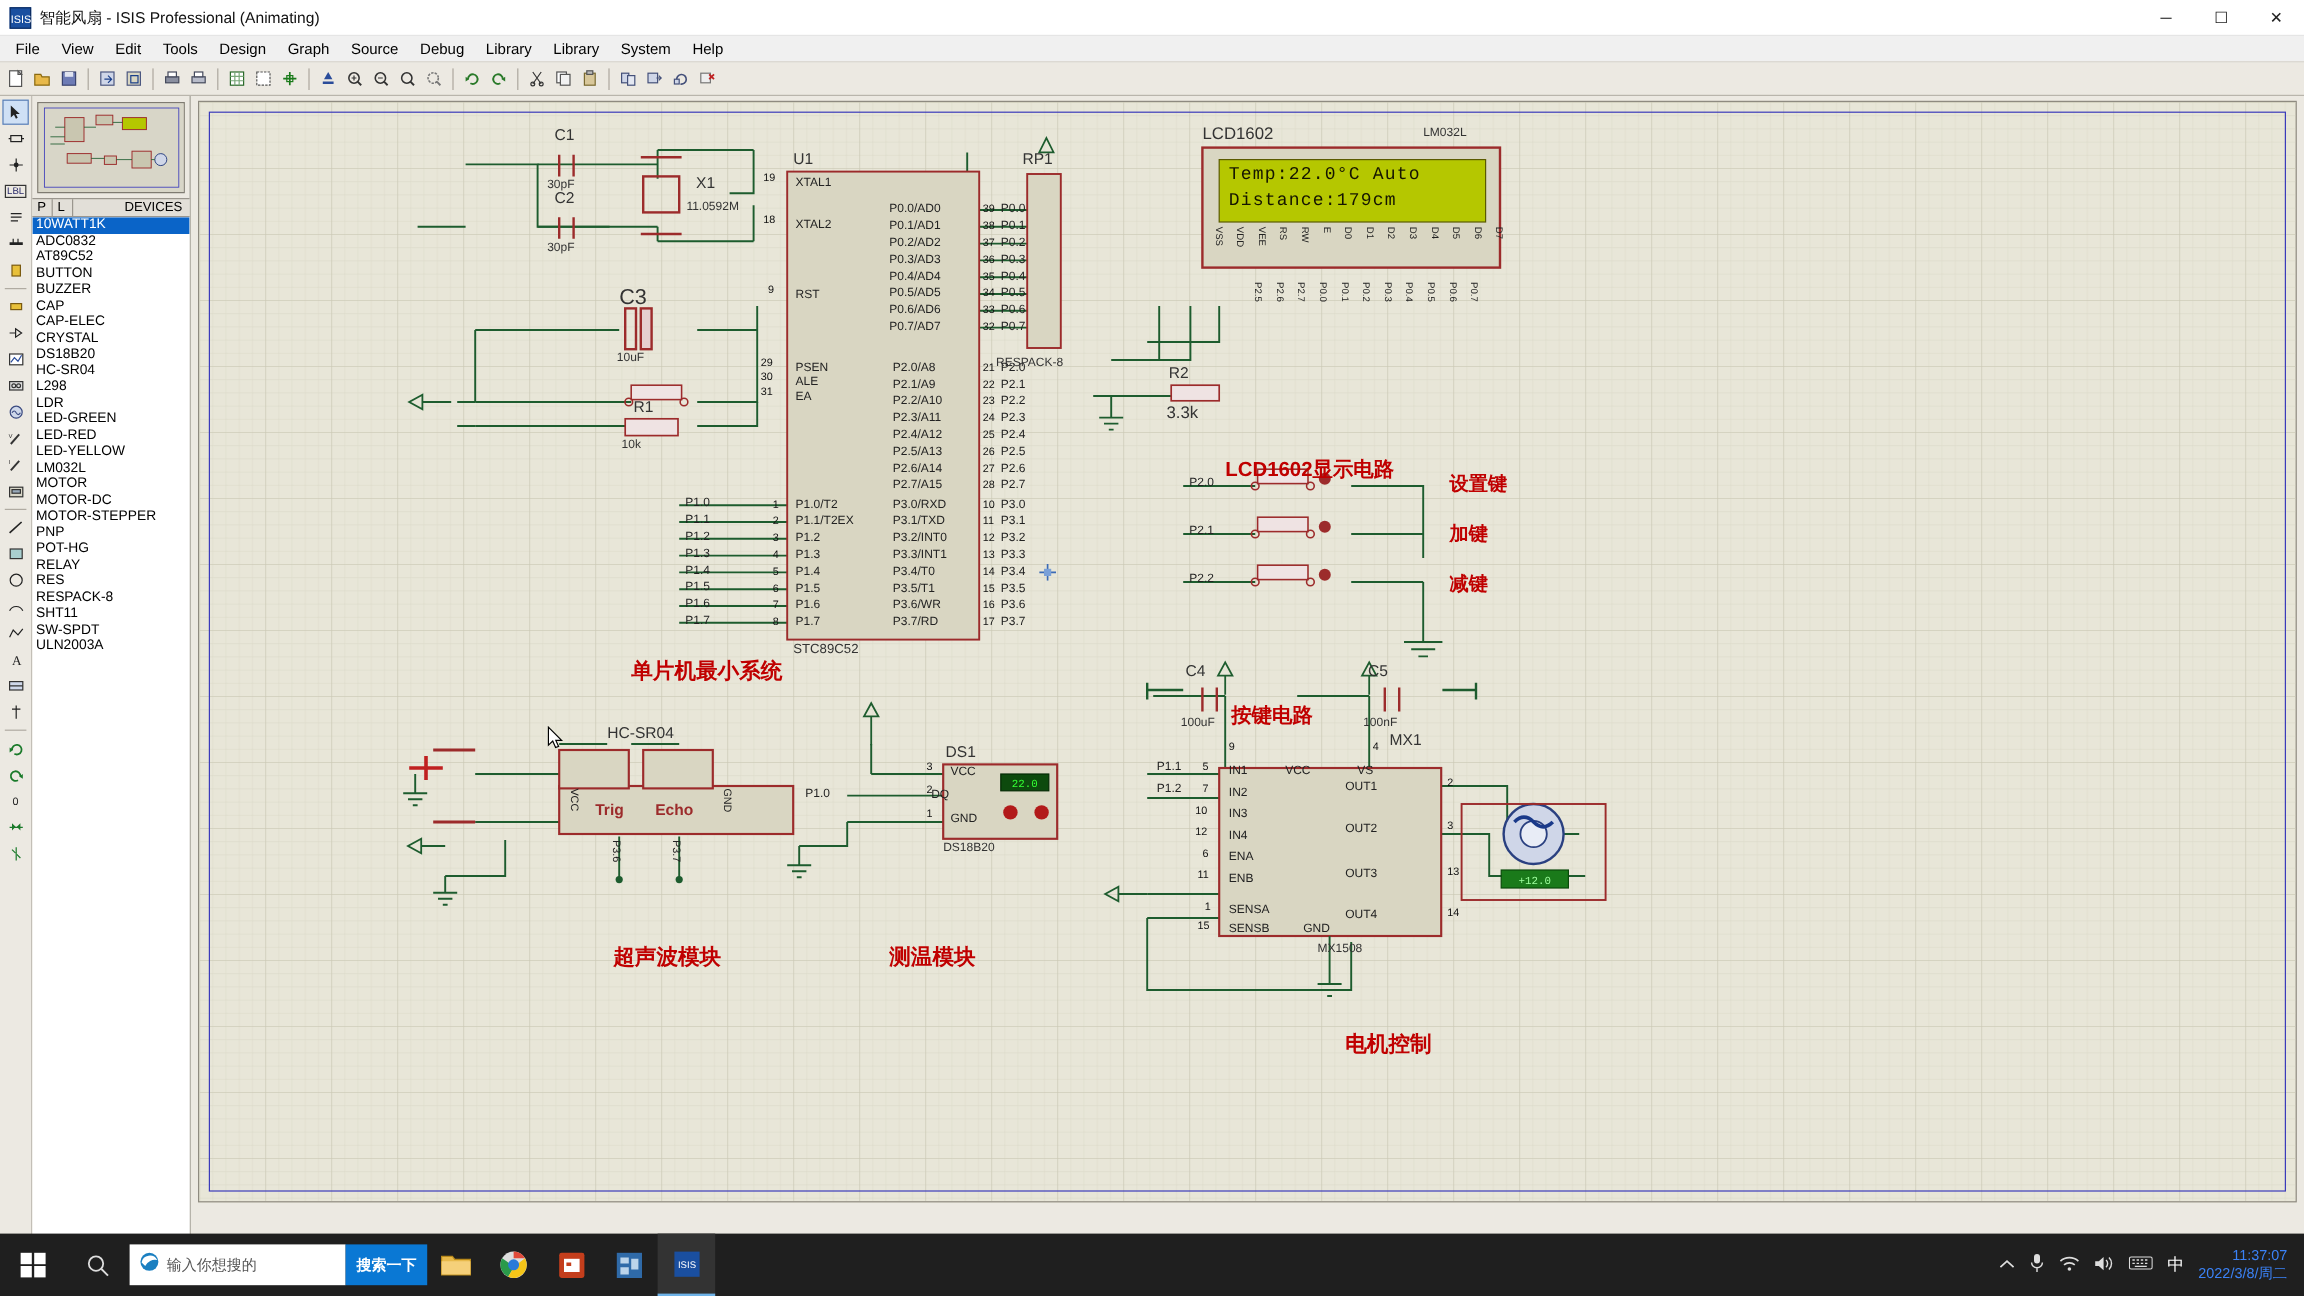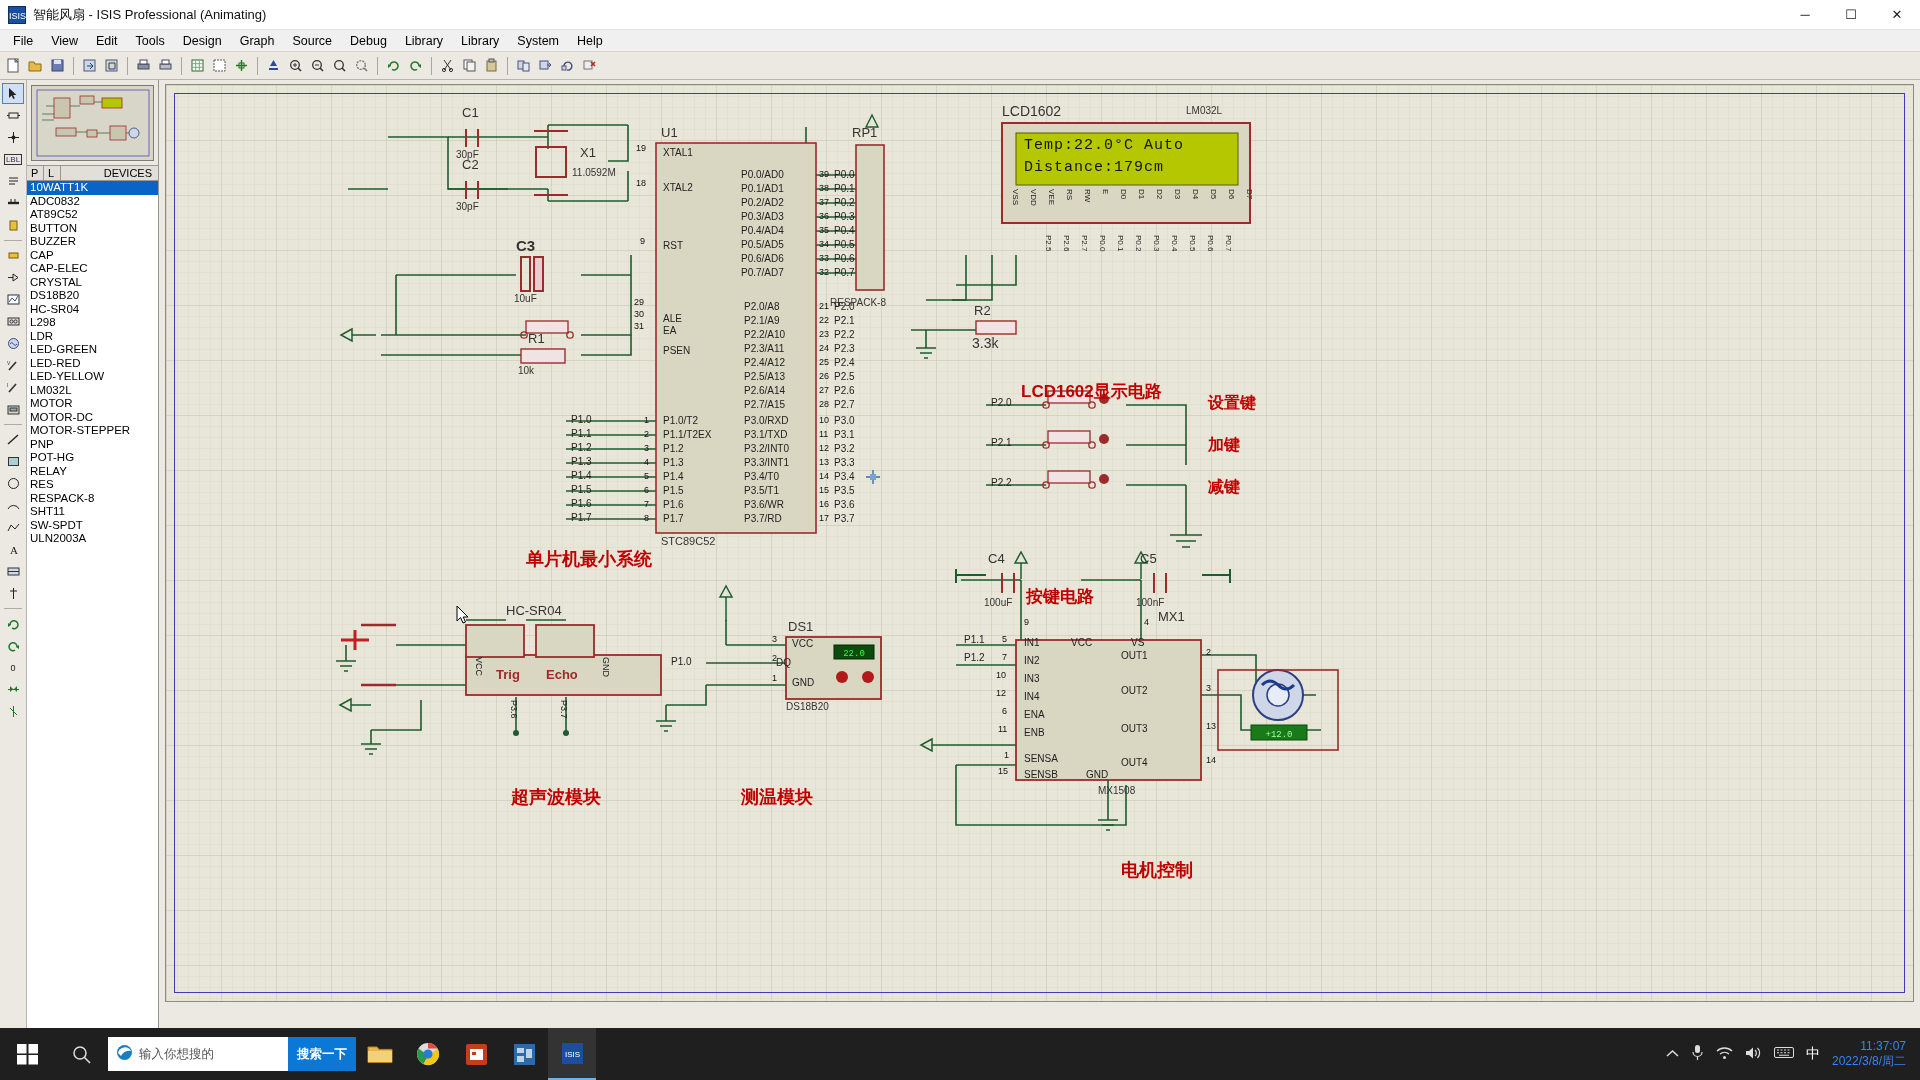--- a/index.html
+++ b/index.html
@@ -706,21 +706,21 @@
 
       <div class="lbl" style="left:495px;top:40px;font-size:13px;">U1</div>
       <div class="lbl" style="left:495px;top:450px;font-size:11px;">STC89C52</div>
 
       <div class="pintxt" style="left:497px;top:62px;">XTAL1</div>
       <div class="pinnum" style="left:470px;top:58px;">19</div>
       <div class="pintxt" style="left:497px;top:97px;">XTAL2</div>
       <div class="pinnum" style="left:470px;top:93px;">18</div>
       <div class="pintxt" style="left:497px;top:155px;">RST</div>
       <div class="pinnum" style="left:474px;top:151px;">9</div>
-      <div class="pintxt" style="left:497px;top:216px;margin-top:44px;">PSEN</div>
+      <div class="pintxt" style="left:497px;top:216px;">PSEN</div>
       <div class="pinnum" style="left:468px;top:212px;">29</div>
       <div class="pintxt" style="left:497px;top:228px;">ALE</div>
       <div class="pinnum" style="left:468px;top:224px;">30</div>
       <div class="pintxt" style="left:497px;top:240px;">EA</div>
       <div class="pinnum" style="left:468px;top:236px;">31</div>
 
       <div class="pintxt" style="left:497px;top:330px;">P1.0/T2</div>
       <div class="pintxt" style="left:497px;top:344px;">P1.1/T2EX</div>
       <div class="pintxt" style="left:497px;top:358px;">P1.2</div>
       <div class="pintxt" style="left:497px;top:372px;">P1.3</div>
@@ -827,21 +827,21 @@
       <div class="pintxt" style="left:668px;top:400px;">P3.5</div>
       <div class="pintxt" style="left:668px;top:414px;">P3.6</div>
       <div class="pintxt" style="left:668px;top:428px;">P3.7</div>
 
       <div class="lbl" style="left:296px;top:20px;font-size:13px;">C1</div>
       <div class="lbl" style="left:290px;top:64px;font-size:10px;">30pF</div>
       <div class="lbl" style="left:296px;top:72px;font-size:13px;">C2</div>
       <div class="lbl" style="left:290px;top:116px;font-size:10px;">30pF</div>
       <div class="lbl" style="left:414px;top:60px;font-size:13px;">X1</div>
       <div class="lbl" style="left:406px;top:82px;font-size:10px;">11.0592M</div>
-      <div class="lbl" style="left:350px;top:152px;font-size:15px;font-weight:bold;">C3</div>
+      <div class="lbl" style="left:350px;top:152px;font-size:18px;">C3</div>
       <div class="lbl" style="left:348px;top:208px;font-size:10px;">10uF</div>
       <div class="lbl" style="left:362px;top:246px;font-size:13px;">R1</div>
       <div class="lbl" style="left:352px;top:280px;font-size:10px;">10k</div>
       <div class="lbl" style="left:808px;top:218px;font-size:13px;">R2</div>
       <div class="lbl" style="left:806px;top:250px;font-size:14px;">3.3k</div>
       <div class="lbl" style="left:822px;top:466px;font-size:13px;">C4</div>
       <div class="lbl" style="left:818px;top:512px;font-size:10px;">100uF</div>
       <div class="lbl" style="left:974px;top:466px;font-size:13px;">C5</div>
       <div class="lbl" style="left:970px;top:512px;font-size:10px;">100nF</div>
       <div class="lbl" style="left:686px;top:40px;font-size:13px;">RP1</div>

